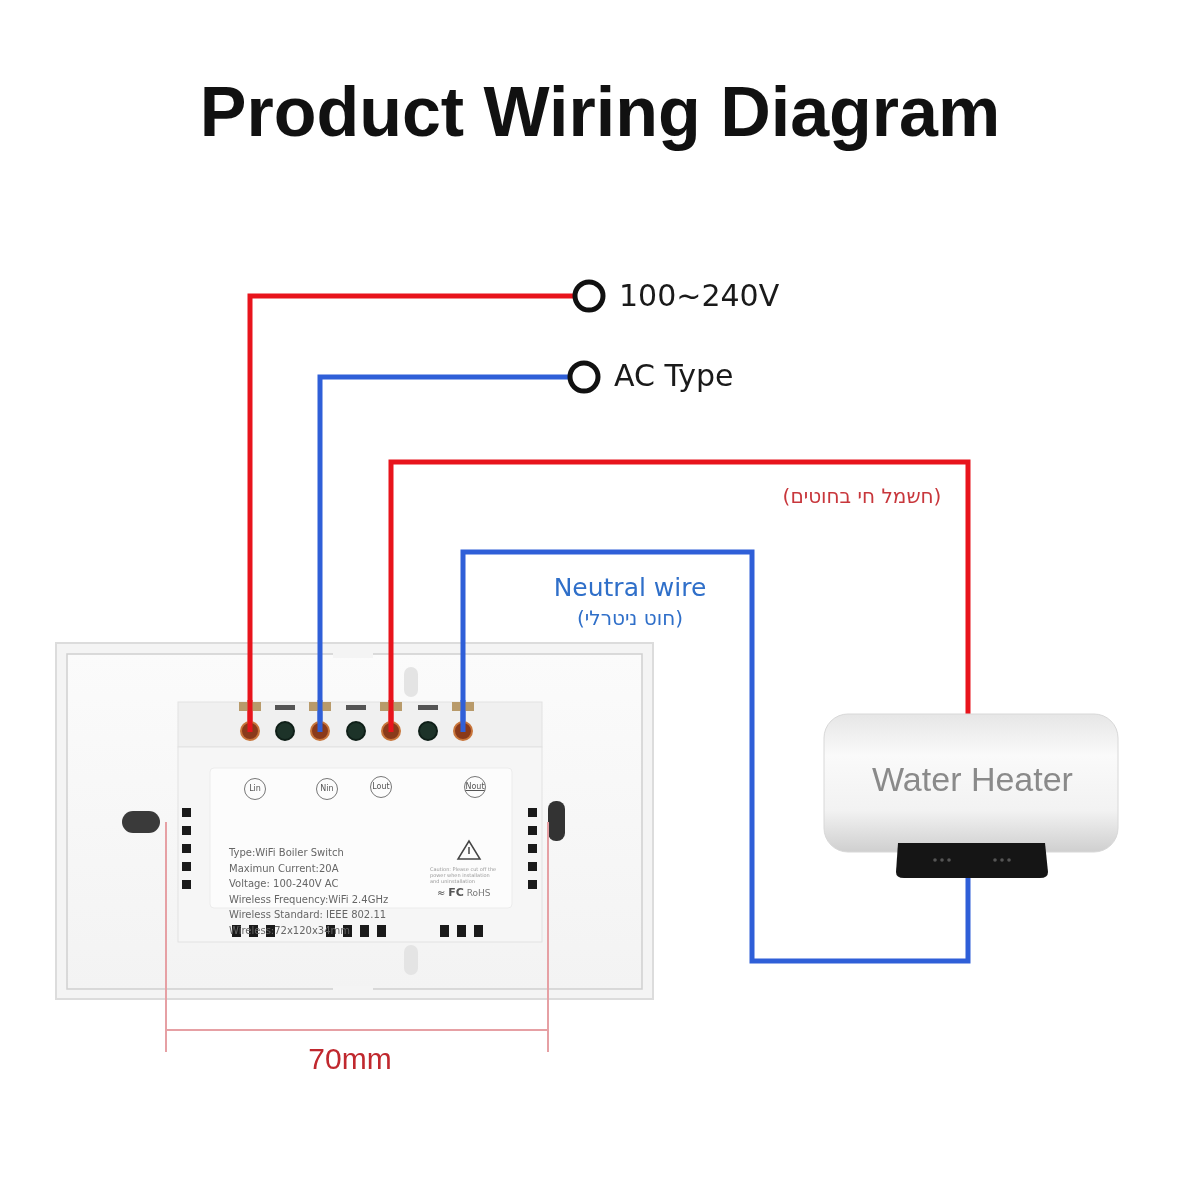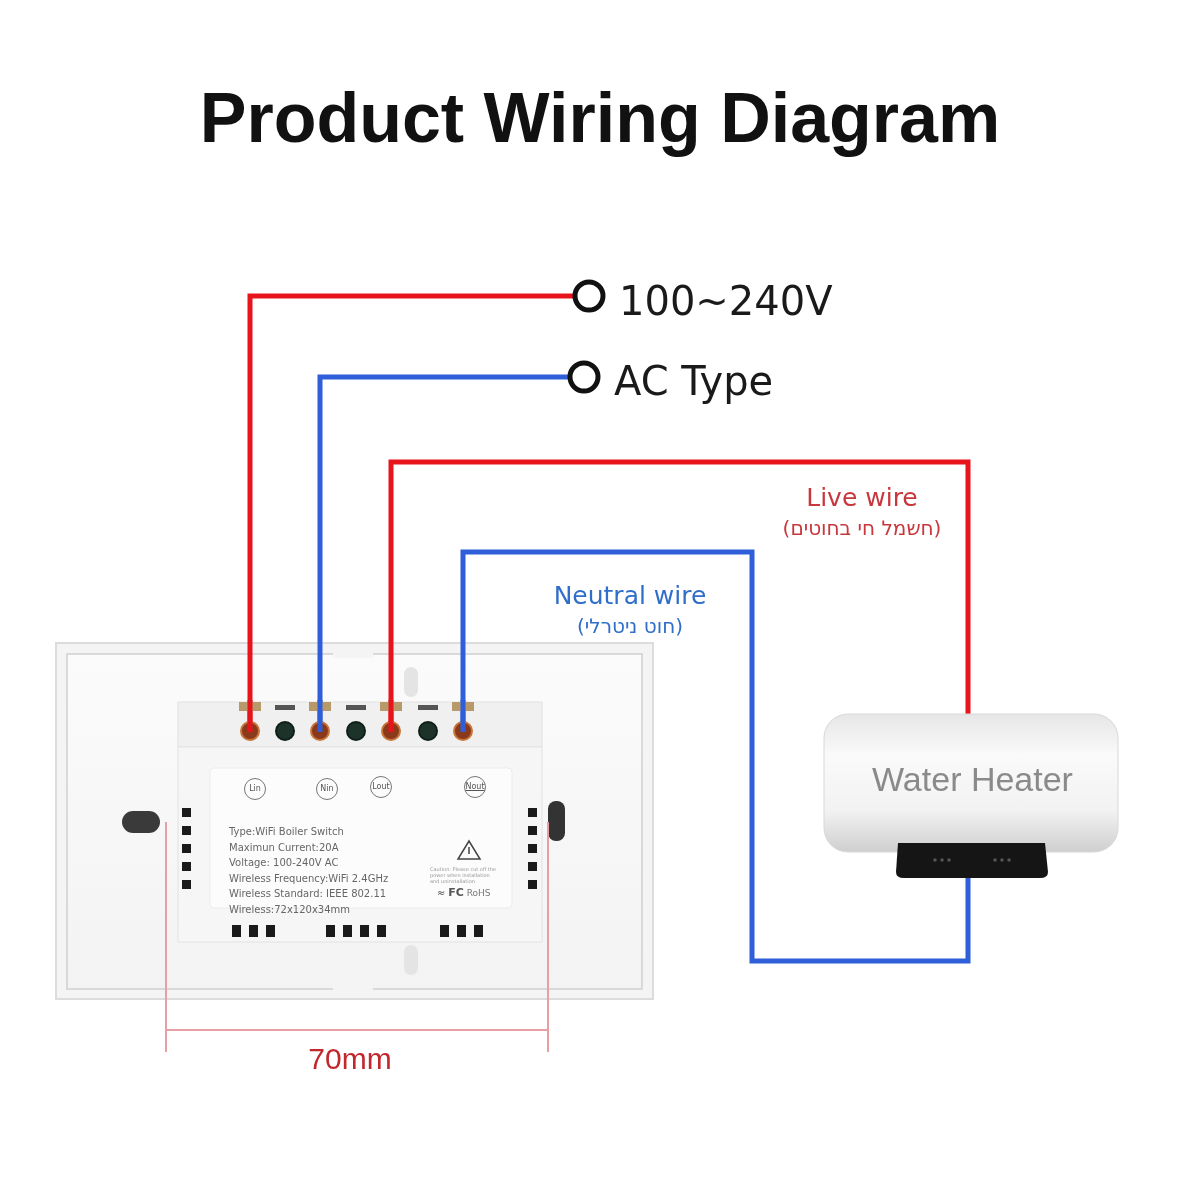--- a/index.html
+++ b/index.html
@@ -1,25 +1,25 @@
 <!DOCTYPE html>
 <html><head>
   <meta charset="utf-8">
   <style>
     html, body { margin: 0; padding: 0; background: #ffffff; }
     body { width: 1200px; height: 1200px; position: relative; overflow: hidden; font-family: "Liberation Sans", sans-serif; }
-    .title { position: absolute; top: 78px; left: 0; width: 1200px; text-align: center; font-size: 70px; font-weight: bold; color: #111; letter-spacing: 0px; }
+    .title { position: absolute; top: 72px; left: 0; width: 1200px; text-align: center; font-size: 70px; font-weight: bold; color: #111; letter-spacing: 0px; }
     svg#diagram { position: absolute; left: 0; top: 0; }
-    .terminal-label { position: absolute; font-family: "DejaVu Sans", sans-serif; font-size: 40px; color: #1a1a1a; }
+    .terminal-label { position: absolute; font-family: "DejaVu Sans", sans-serif; font-size: 30px; color: #1a1a1a; }
     .wire-label { position: absolute; font-family: "DejaVu Sans", sans-serif; text-align: center; }
     .wire-label .en { font-size: 25px; display: block; line-height: 32px; }
     .wire-label .he { font-size: 20px; display: block; line-height: 28px; direction: rtl; unicode-bidi: plaintext; }
     .live { color: #c8373c; }
     .neutral { color: #2f6fc9; }
-    .spec-label { position: absolute; left: 229px; top: 824px; font-size: 10px; color: #666; line-height: 15.5px; font-family: "DejaVu Sans", sans-serif; }
+    .spec-label { position: absolute; left: 229px; top: 845px; font-size: 10px; color: #666; line-height: 15.5px; font-family: "DejaVu Sans", sans-serif; }
     .spec-label div { white-space: nowrap; }
     .term-code { position: absolute; width: 20px; height: 20px; border: 1.3px solid #777; border-radius: 50%; font-size: 8px; color: #555; text-align: center; line-height: 20px; font-family: "DejaVu Sans", sans-serif; }
     .caution { position: absolute; left: 430px; top: 866px; font-size: 5px; color: #999; width: 70px; line-height: 6px; font-family: "DejaVu Sans", sans-serif; }
     .cert { position: absolute; left: 437px; top: 886px; font-size: 9px; color: #777; font-family: "DejaVu Sans", sans-serif; }
     .cert b { font-size: 11px; color: #555; }
     .heater-label { position: absolute; left: 830px; top: 760px; width: 285px; text-align: center; font-size: 34px; color: #8a8a8a; font-family: "Liberation Sans", sans-serif; }
     .dim-label { position: absolute; left: 300px; top: 1042px; width: 100px; text-align: center; font-size: 30px; color: #c0282e; font-family: "Liberation Sans", sans-serif; }
   </style>
 </head>
 <body>
@@ -134,24 +134,23 @@
   <g>
     <polygon points="469,841 458,859 480,859" fill="none" stroke="#444" stroke-width="1.5"></polygon>
     <line x1="469" y1="847" x2="469" y2="854" stroke="#444" stroke-width="1.5"></line>
   </g>
 </svg>
 
 <div class="terminal-label" style="left:619px; top:278px;">100~240V</div>
 <div class="terminal-label" style="left:614px; top:358px;">AC Type</div>
 
 <div class="wire-label live" style="left:772px; top:482px; width:180px;">
-  <span class="en">Live wire</span>
   <span class="he">(חשמל חי בחוטים)</span>
 </div>
-<div class="wire-label neutral" style="left:540px; top:572px; width:180px;margin-top:8px;">
+<div class="wire-label neutral" style="left:540px; top:572px; width:180px;">
   <span class="en">Neutral wire</span>
   <span class="he">(חוט ניטרלי)</span>
 </div>
 
 <div class="term-code" style="left:244px; top:778px;">Lin</div>
 <div class="term-code" style="left:316px; top:778px;">Nin</div>
 <div class="term-code" style="left:370px; top:776px;">Lout</div>
 <div class="term-code" style="left:464px; top:776px;text-decoration:underline;">Nout</div>
 
 <div class="spec-label">

